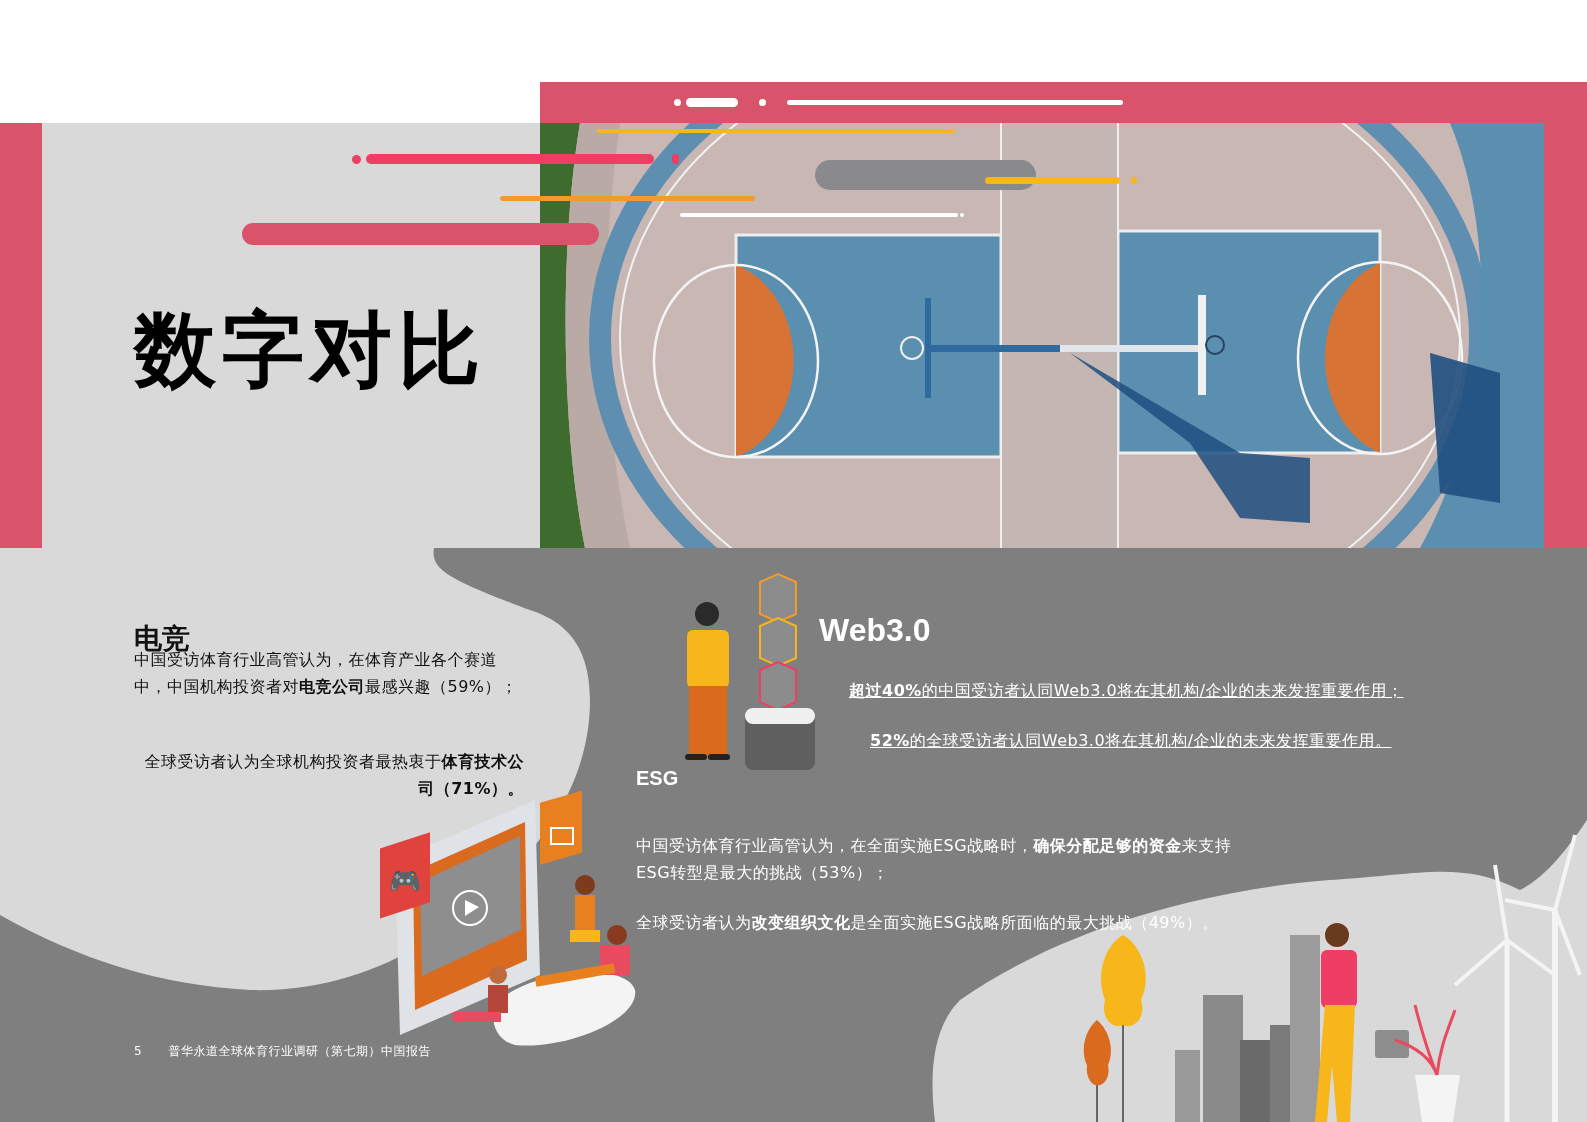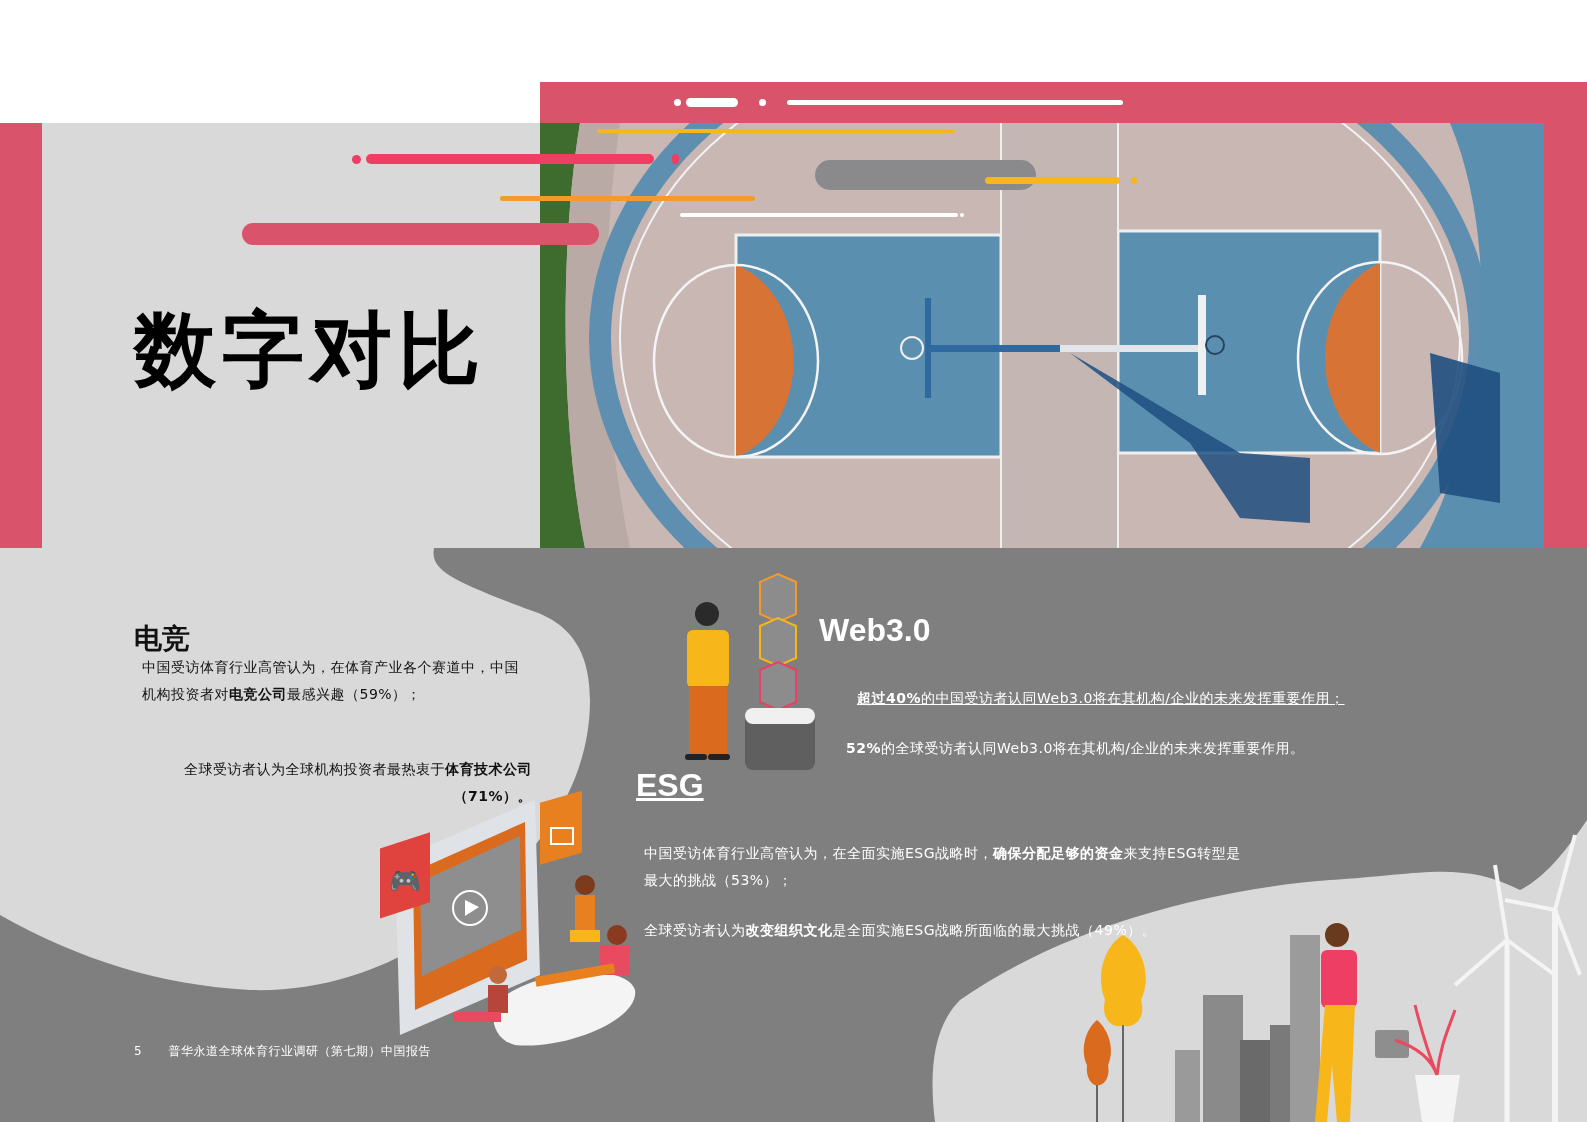--- a/index.html
+++ b/index.html
@@ -6,21 +6,21 @@
   body{width:1587px;height:1122px;position:relative;overflow:hidden;background:#ffffff;font-family:"DejaVu Sans","Liberation Sans",sans-serif;}
   .abs{position:absolute;}
   #bg-light{left:0;top:123px;width:1587px;height:999px;background:#d9d9d9;}
   #left-bar{left:0;top:123px;width:42px;height:425px;background:#d9546b;}
   #right-bar{left:1544px;top:82px;width:43px;height:466px;background:#d9546b;}
   #top-banner{left:540px;top:82px;width:1004px;height:42px;background:#d9546b;}
   #court{left:540px;top:123px;width:1004px;height:425px;overflow:hidden;}
   .pill{position:absolute;border-radius:20px;}
   h1.title{position:absolute;left:134px;top:296px;margin:0;font-family:"DejaVu Serif","Liberation Serif",serif;font-weight:700;font-size:82px;letter-spacing:6px;color:#000;}
   .sec-h{position:absolute;margin:0;font-family:"Liberation Sans","DejaVu Sans",sans-serif;font-weight:700;}
-  .para{position:absolute;margin:8px;font-size:14px;line-height:27px;letter-spacing:0.5px;}
+  .para{position:absolute;margin:0;font-size:16px;line-height:27px;letter-spacing:0.5px;}
   .para b{font-weight:700;}
   .dark{color:#111;}
   .light{color:#fff;}
   #footer{position:absolute;left:134px;top:1043px;font-size:12px;color:#fff;letter-spacing:0.5px;}
   #footer .num{margin-right:22px;}
 </style>
 </head>
 <body>
 
 <div id="bg-light" class="abs"></div>
@@ -114,23 +114,23 @@
   <rect x="33" y="182" width="22" height="6" rx="3" fill="#222"></rect>
   <polygon points="85,10 103,2 121,10 121,42 103,50 85,42" fill="#8c8c8c" stroke="#f29a2e" stroke-width="2"></polygon>
   <polygon points="85,54 103,46 121,54 121,86 103,94 85,86" fill="#8c8c8c" stroke="#f7b71a" stroke-width="2"></polygon>
   <polygon points="85,98 103,90 121,98 121,130 103,138 85,130" fill="#8c8c8c" stroke="#ee3e63" stroke-width="2"></polygon>
   <rect x="70" y="140" width="70" height="58" rx="8" fill="#5f5f5f"></rect>
   <rect x="70" y="136" width="70" height="16" rx="8" fill="#f0f0f0"></rect>
 </svg>
 
 <h2 class="sec-h light" style="left:819px;top:612px;font-size:32px;">Web3.0</h2>
 <p class="para light" style="left:849px;top:677px;width:640px;text-decoration:underline;"><b>超过40%</b><span>的中国受访者认同Web3.0将在其机构/企业的未来发挥重要作用；</span></p>
-<p class="para light" style="left:838px;top:727px;width:640px;"><b>52%</b><span>的全球受访者认同Web3.0将在其机构/企业的未来发挥重要作用。</span></p>
+<p class="para light" style="left:870px;top:727px;width:640px;text-decoration:underline;"><b>52%</b><span>的全球受访者认同Web3.0将在其机构/企业的未来发挥重要作用。</span></p>
 
-<h2 class="sec-h light" style="left:636px;top:767px;font-size:32px;text-decoration:underline;">ESG</h2>
+<h2 class="sec-h light" style="left:636px;top:767px;font-size:20px;">ESG</h2>
 <p class="para light" style="left:636px;top:832px;width:600px;"><span>中国受访体育行业高管认为，在全面实施ESG战略时，</span><b>确保分配足够的资金</b><span>来支持ESG转型是最大的挑战（53%）；</span></p>
 <p class="para light" style="left:636px;top:909px;width:600px;"><span>全球受访者认为</span><b>改变组织文化</b><span>是全面实施ESG战略所面临的最大挑战（49%）。</span></p>
 
 <svg class="abs" style="left:1075px;top:825px" width="512" height="297">
   <line x1="48" y1="140" x2="48" y2="297" stroke="#666" stroke-width="2"></line>
   <path d="M48,110 C30,120 20,150 30,175 C25,195 40,205 48,200 C56,205 72,195 66,175 C78,150 66,120 48,110 Z" fill="#f7b71a"></path>
   <line x1="22" y1="210" x2="22" y2="297" stroke="#666" stroke-width="2"></line>
   <path d="M22,195 C10,205 5,225 12,240 C10,255 20,262 22,260 C26,262 36,255 33,240 C40,225 34,205 22,195 Z" fill="#d96a1e"></path>
   <rect x="100" y="225" width="25" height="72" fill="#9a9a9a"></rect>
   <rect x="128" y="170" width="40" height="127" fill="#8a8a8a"></rect>

